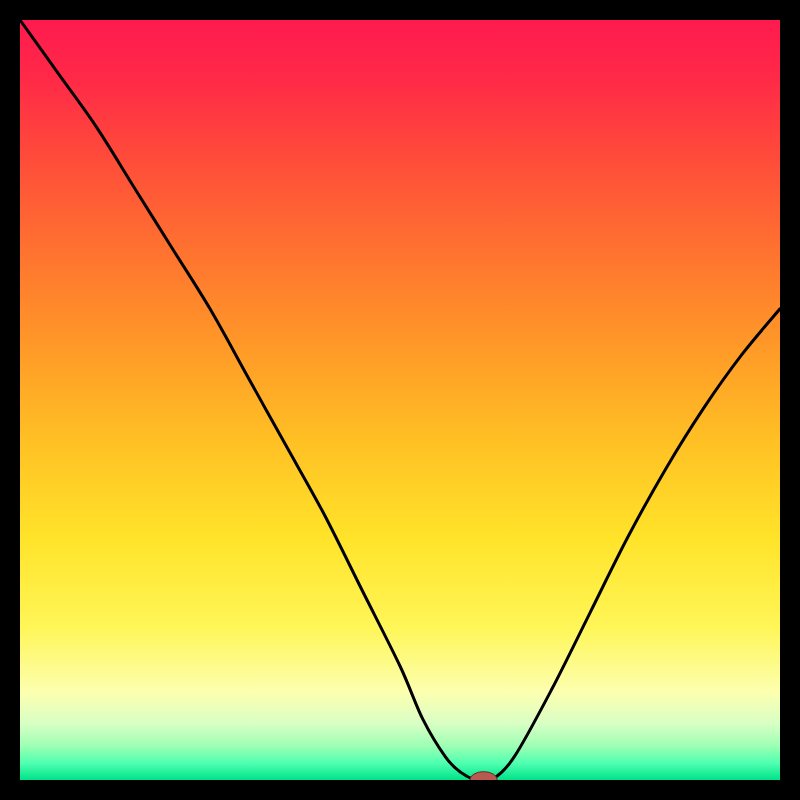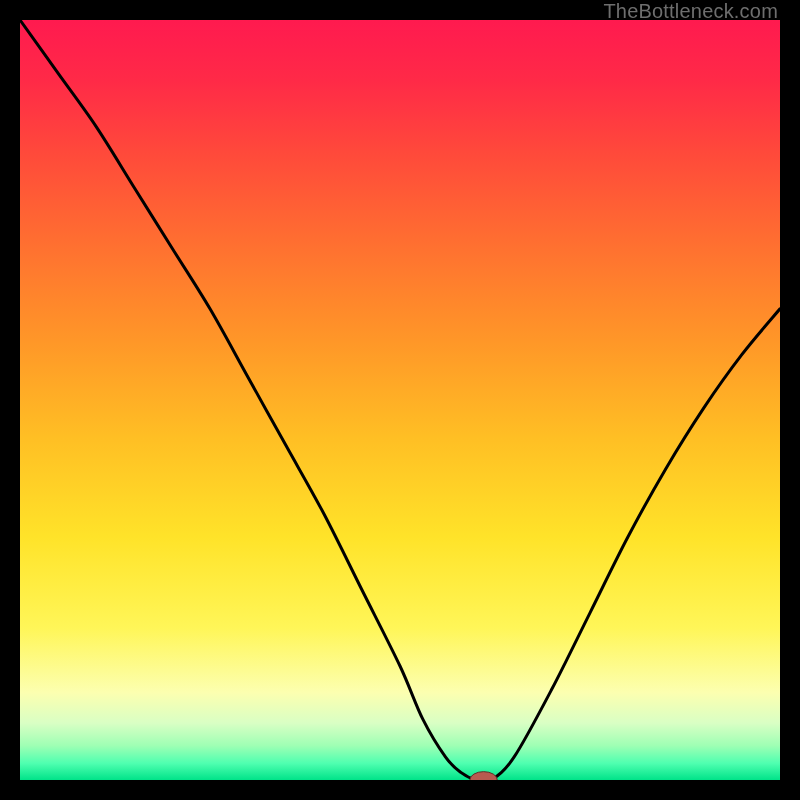--- a/index.html
+++ b/index.html
@@ -36,21 +36,20 @@
   }
   svg {
     display: block;
   }
 </style>
 </head>
 <body>
 
 <div class="frame">
 
-  <div class="watermark">TheBottleneck.com</div>
 
   <div class="plot-area">
     <svg width="760" height="760" viewBox="0 0 760 760" preserveAspectRatio="none">
       <defs>
         <linearGradient id="bg-grad" x1="0" y1="0" x2="0" y2="1">
 
         <stop offset="0.00%" stop-color="#ff1a4f"></stop>
             <stop offset="8.00%" stop-color="#ff2a47"></stop>
             <stop offset="18.00%" stop-color="#ff4b3a"></stop>
             <stop offset="30.00%" stop-color="#ff7130"></stop>

